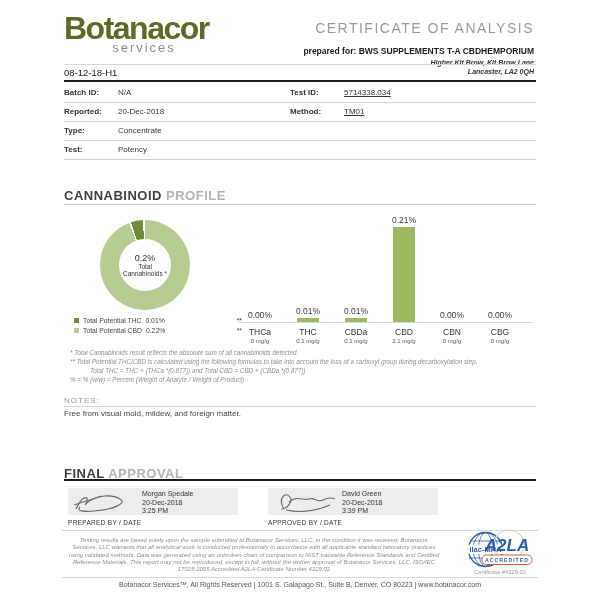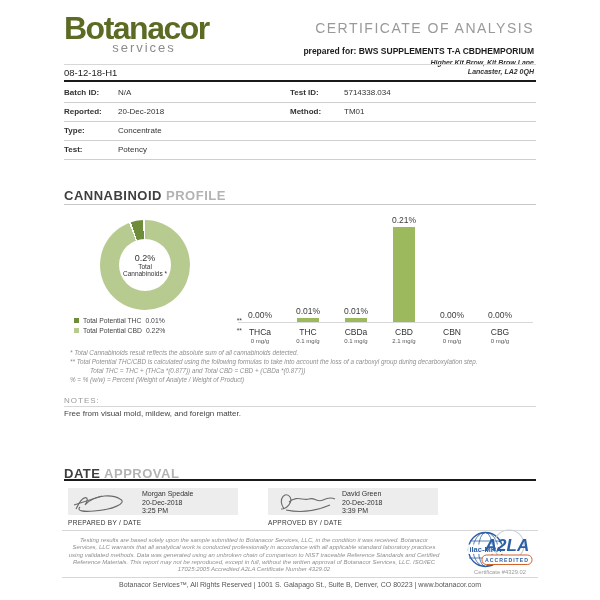--- a/index.html
+++ b/index.html
@@ -16,21 +16,21 @@
   .addr{font-size:7px;font-weight:bold;font-style:italic;color:#333;line-height:8.5px;}
   .addr.first{margin-top:3px;}
 
   
   .rule{position:absolute;left:64px;width:472px;border-top:1px solid #d7d7d7;}
   .rule-thick{position:absolute;left:64px;width:472px;border-top:2px solid #1a1a1a;}
   .sample-id{position:absolute;left:64px;top:67px;font-size:9.5px;color:#222;}
   .srow{position:absolute;left:64px;width:472px;height:19px;border-bottom:1px solid #cfcfcf;}
   .srow span{position:absolute;top:5px;font-size:8px;color:#333;}
   .slabel{font-weight:bold;}
-  .c1{left:0;} .c2{left:54px;} .c3{left:226px;} .c4{left:280px;}
+  .c1{left:0;} .c2{left:54px;} .c3{left:226px;} .c4{left:280px;text-decoration:underline;}
 
   
   .sec-title{position:absolute;left:64px;font-size:13px;font-weight:bold;letter-spacing:.5px;}
   .sec-strong{color:#3f3f3f;} .sec-light{color:#b3b3b3;}
 
   
   .donut{position:absolute;left:100px;top:220px;width:90px;height:90px;border-radius:50%;}
   .donut-hole{position:absolute;left:19px;top:19px;width:52px;height:52px;border-radius:50%;
               background:#fff;display:flex;flex-direction:column;align-items:center;justify-content:center;}
   .donut-val{font-size:9px;color:#333;}
@@ -194,21 +194,21 @@
 
   <div class="footnote" style="top:349px">* Total Cannabinoids result reflects the absolute sum of all cannabinoids detected.</div>
   <div class="footnote" style="top:358px">** Total Potential THC/CBD is calculated using the following formulas to take into account the loss of a carboxyl group during decarboxylation step.</div>
   <div class="footnote indent" style="top:367px">Total THC = THC + (THCa *(0.877)) and Total CBD = CBD + (CBDa *(0.877))</div>
   <div class="footnote" style="top:376px">% = % (w/w) = Percent (Weight of Analyte / Weight of Product)</div>
 
   <div class="notes-label">NOTES:</div>
   <div class="rule" style="top:406px"></div>
   <div class="notes-body">Free from visual mold, mildew, and foreign matter.</div>
 
-  <div class="sec-title" style="top:466px"><span class="sec-strong">DATE</span><span class="sec-light"> APPROVAL</span></div>
+  <div class="sec-title" style="top:466px"><span class="sec-strong">FINAL</span><span class="sec-light"> APPROVAL</span></div>
   <div class="rule-thick" style="top:479px"></div>
 
   <div class="sigbox" style="left:68px">
     <svg width="66" height="25" viewBox="0 0 66 25">
       <path d="M4 20 C12 3 19 8 13 16 C24 4 42 6 48 10 C56 14 40 21 22 22 C12 23 4 22 8 18" fill="none" stroke="#6a6a6a" stroke-width="1.1"></path>
       <path d="M2 16 L30 7" fill="none" stroke="#6a6a6a" stroke-width="1.1"></path>
     </svg>
     <div class="sigtext">
       <div>Morgan Spedale</div>
       <div>20-Dec-2018</div>

